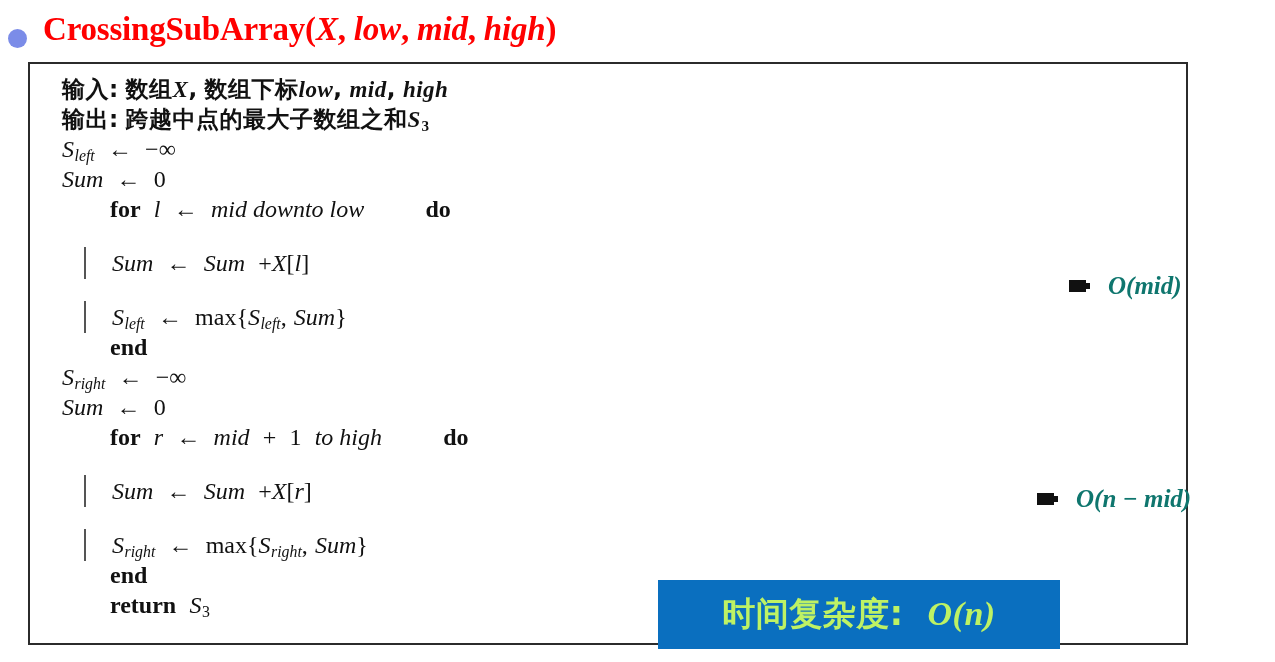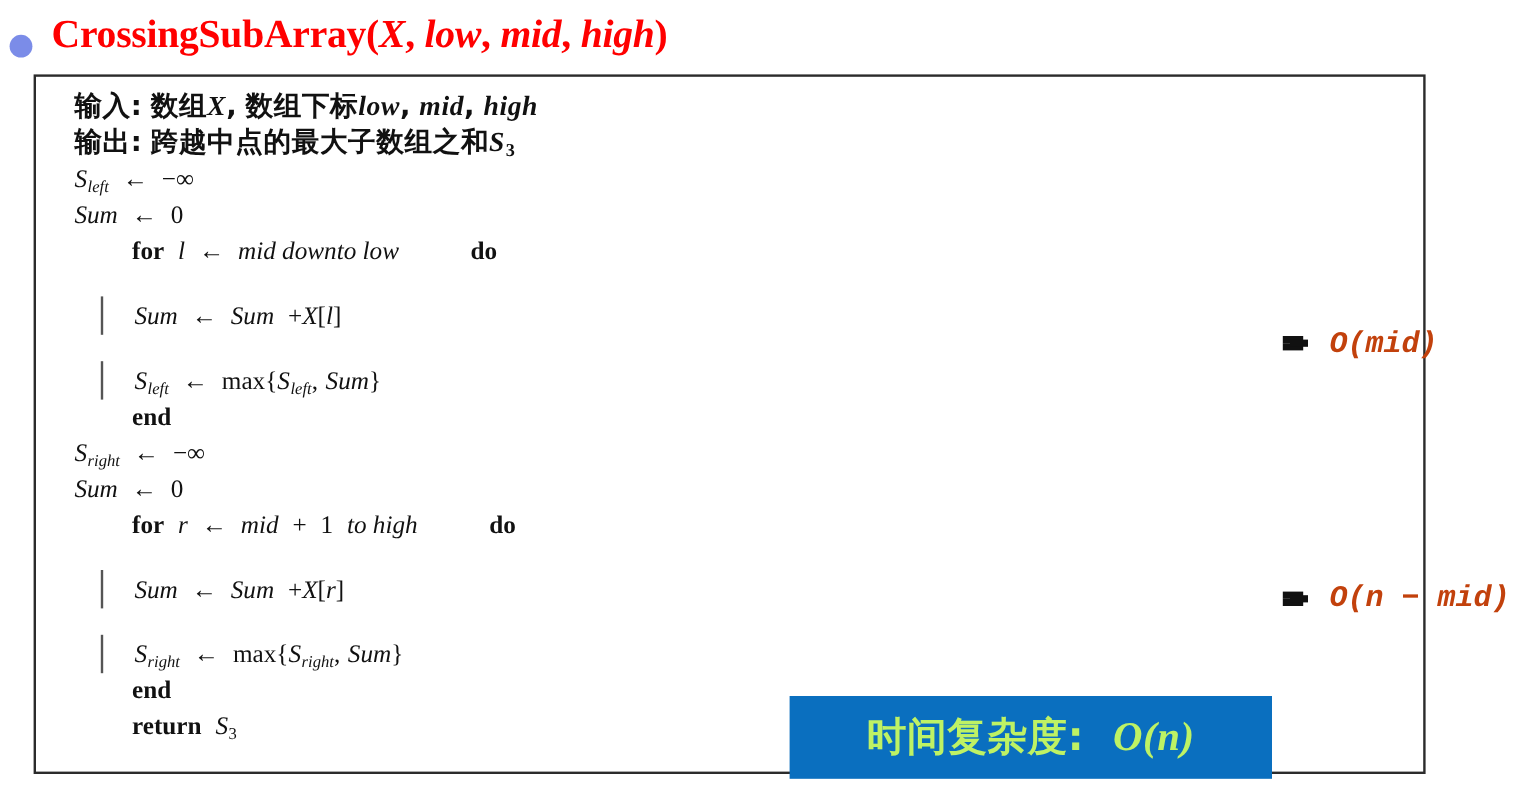--- a/index.html
+++ b/index.html
@@ -60,21 +60,21 @@
     left: 32px;
     top: 10px;
     right: 6px;
   }
 
   .ln {
     height: 30px;
     line-height: 30px;
     white-space: nowrap;
     color: #111111;
-    font-size: 21px;
+    font-size: 24px;
     position: relative;
   }
   .ln.cjk {
     font-family: "DejaVu Sans", "Liberation Sans", sans-serif;
     font-weight: bold;
     font-size: 23px;
     letter-spacing: 0.5px;
   }
   .ln.math {
     font-family: "Liberation Serif", "DejaVu Serif", serif;
@@ -140,31 +140,31 @@
   .brace .tick {
     position: absolute;
     left: 12px;
     top: 50%;
     margin-top: -3px;
     width: 15px;
     height: 6px;
     background: #111111;
   }
   .cx-label {
-    color: #c2410c;
+    color: #0f766e;
     font-weight: bold;
     font-style: italic;
     font-size: 25px;
     margin-left: 19px;
     white-space: nowrap;
-    font-family: Liberation Mono, monospace;
+    font-family: Liberation Serif, serif;
   }
 
   #cx-group-1 { left: 1063px; top: 224px; height: 124px; }
-  #cx-group-2 { left: 1063px; top: 433px; height: 131px; }
+  #cx-group-2 { left: 1031px; top: 433px; height: 131px; }
 
   
   #complexity-banner {
     position: absolute;
     left: 658px;
     top: 580px;
     width: 402px;
     height: 69px;
     background: #0A6FBF;
     display: flex;

